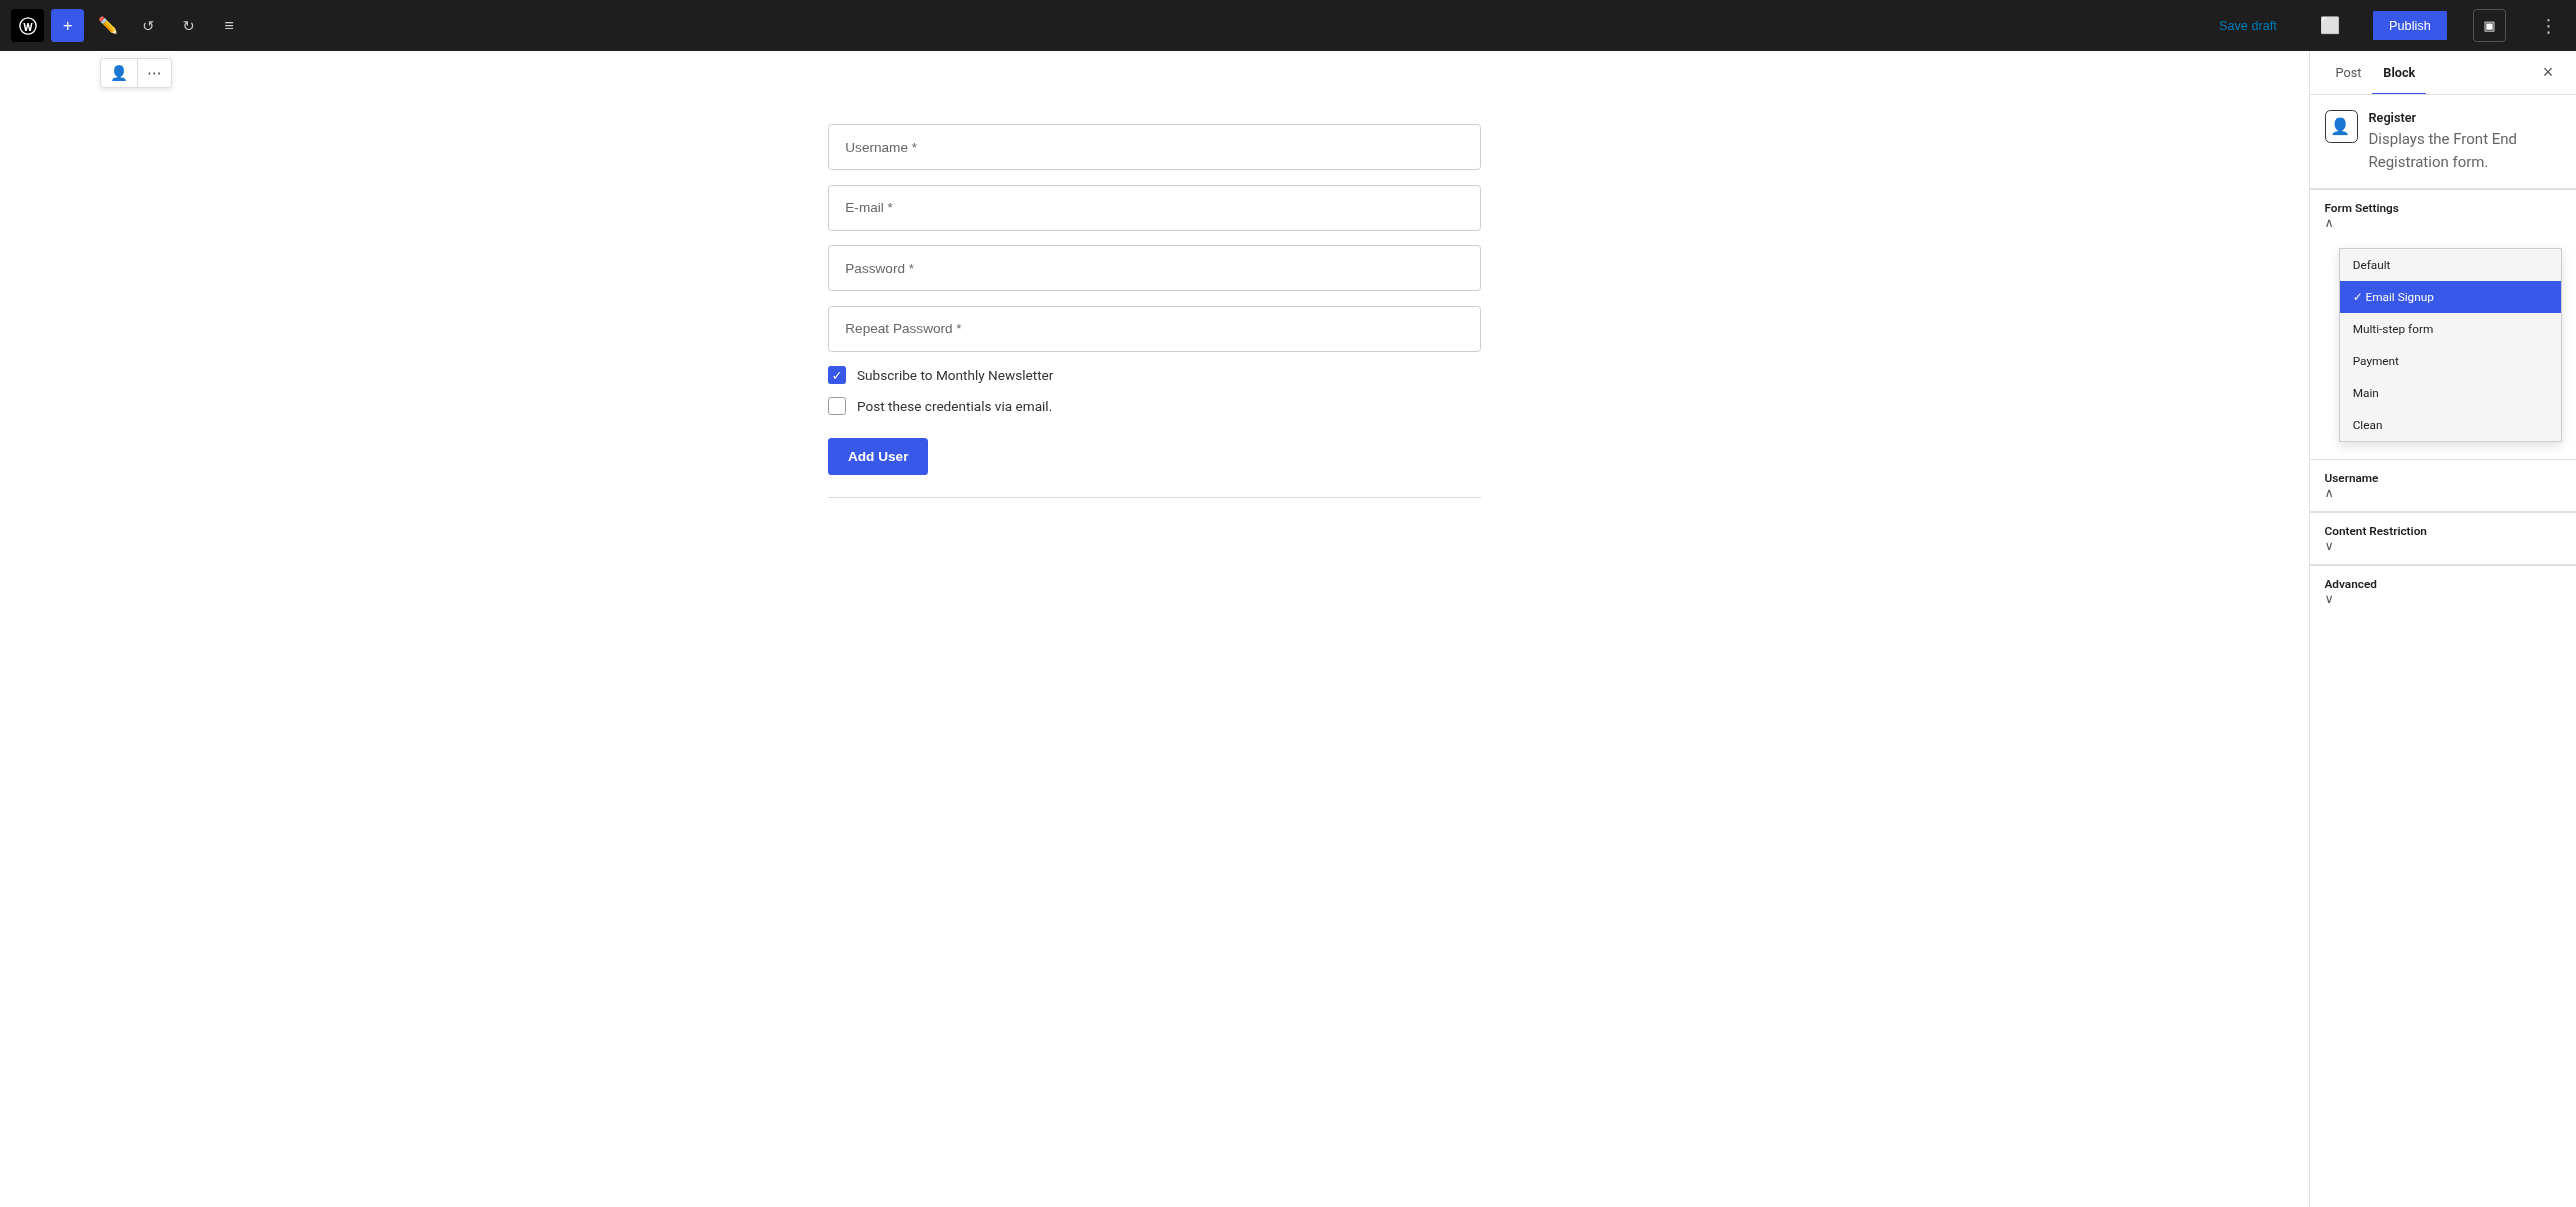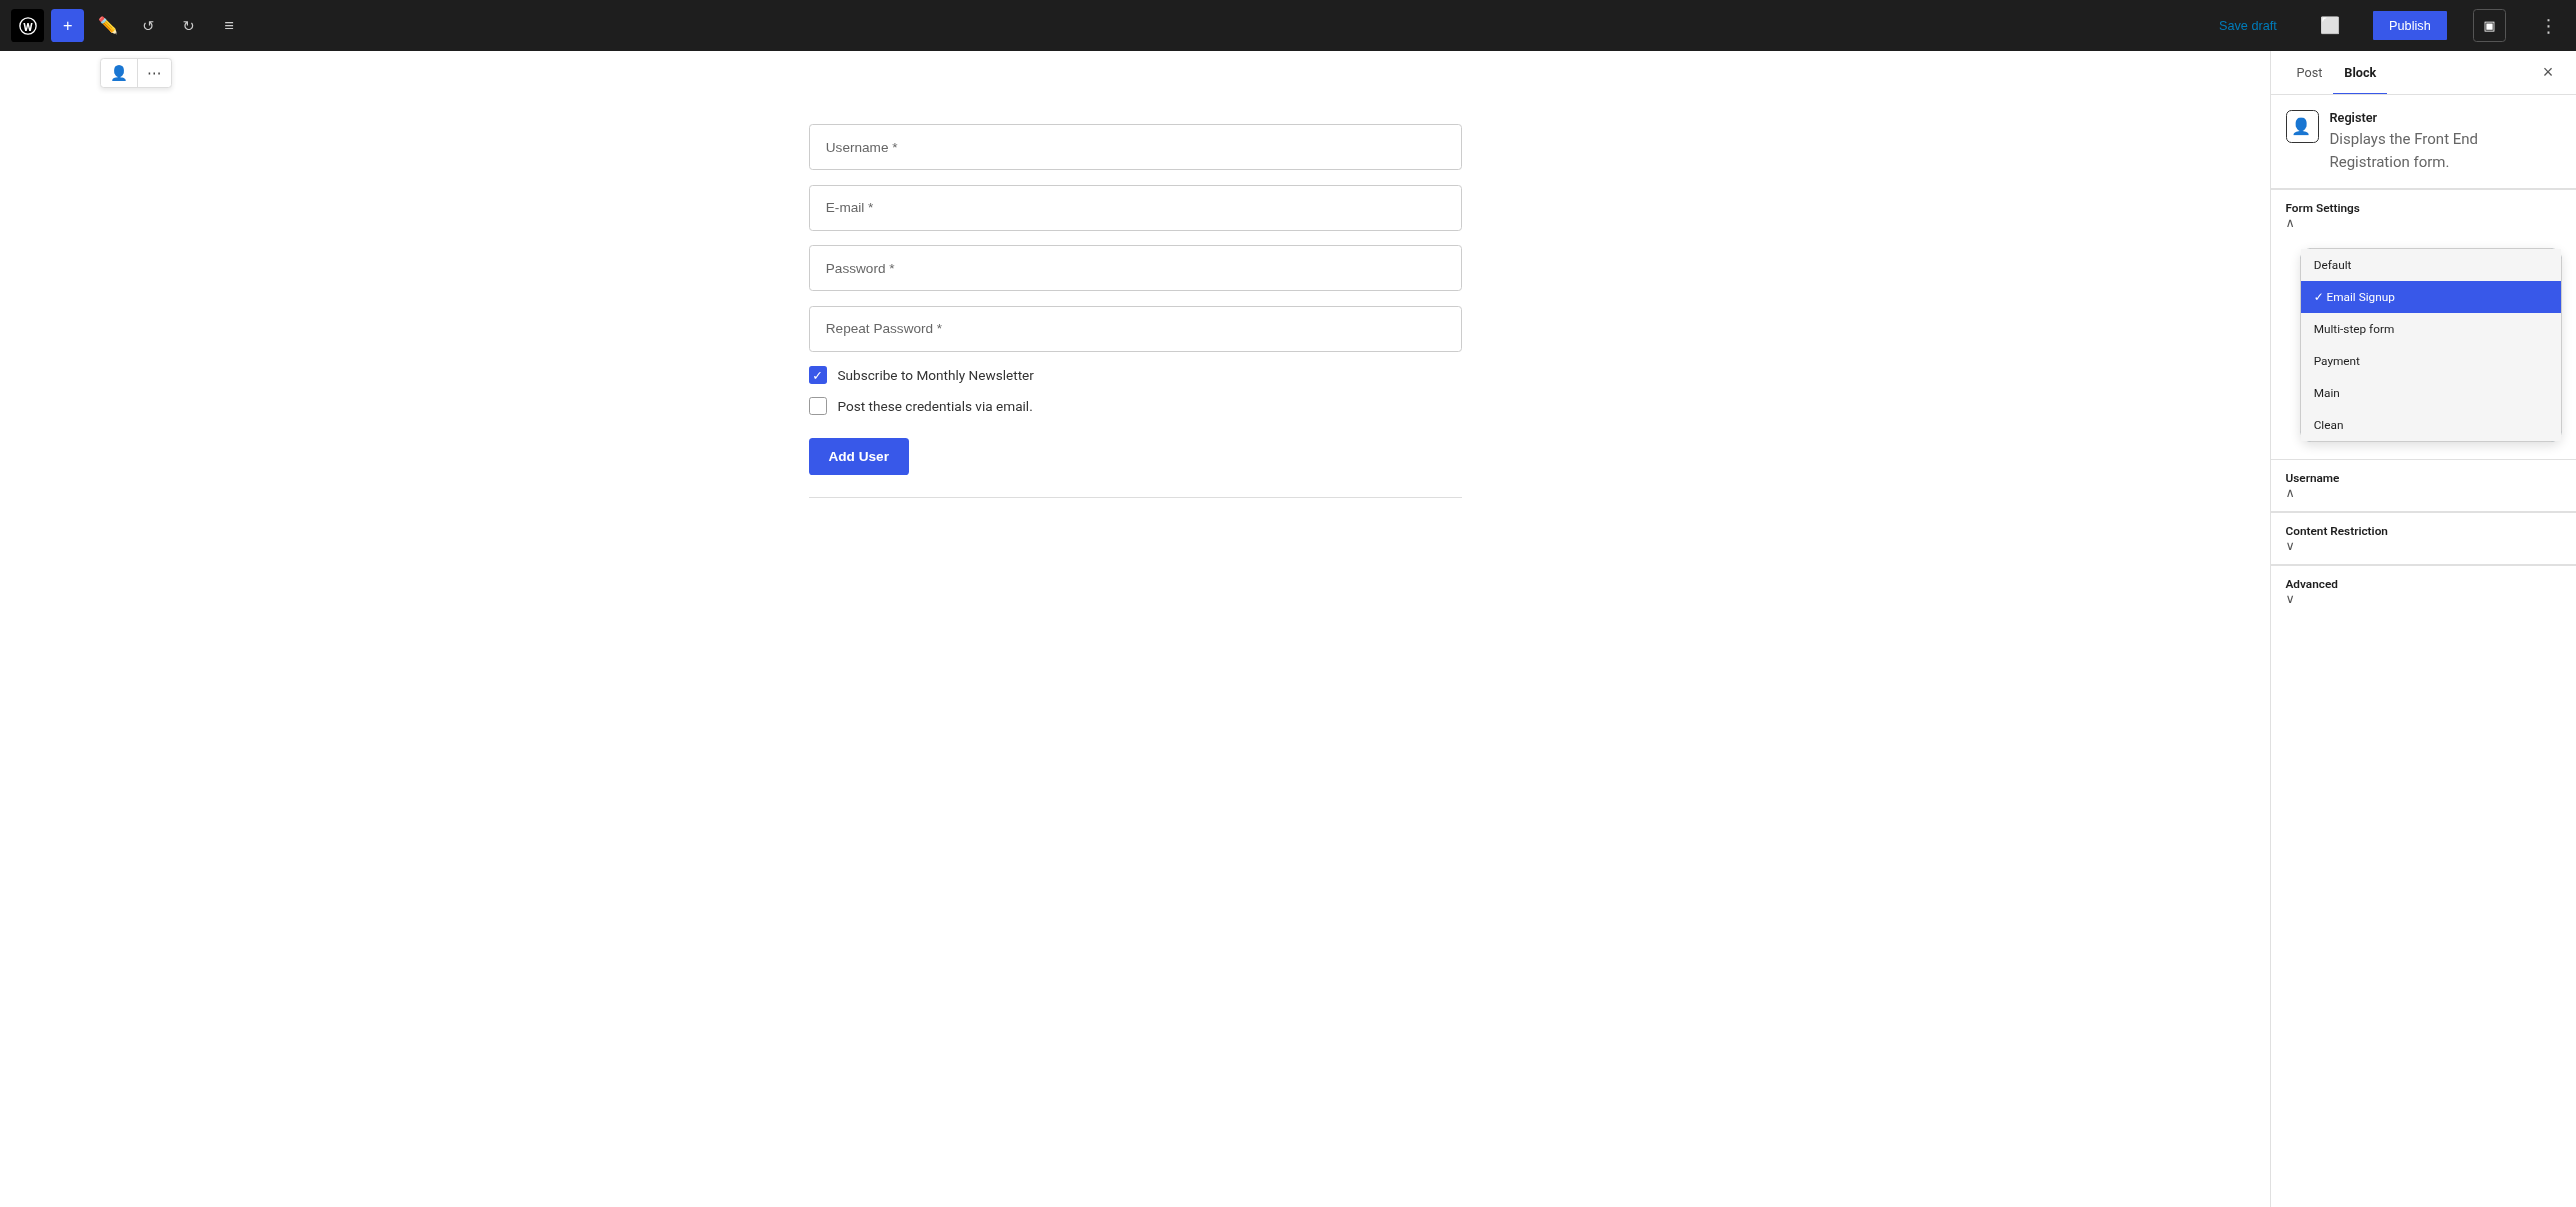--- a/index.html
+++ b/index.html
@@ -218,21 +218,21 @@
       margin-top: 11px;
     }
     .divider {
       border: none;
       border-top: 0.9px solid #ddd;
       margin-top: 22px;
     }
 
     
     .sidebar {
-      width: 306px;
+      width: 267px;
       border-left: 0.9px solid #e0e0e0;
       background: #fff;
       overflow-y: auto;
       flex-shrink: 0;
       position: relative;
     }
 
     .sidebar-header {
       display: flex;
       align-items: center;
@@ -328,21 +328,21 @@
 
     
     .dropdown-open {
       position: absolute;
       top: 0;
       left: 14.5px;
       right: 0;
       width: calc(100% - 14.5px);
       background: #0c4a6e;
       border: 0.9px solid #ccc;
-      border-radius: 11px;
+      border-radius: 1px;
       z-index: 100;
       box-shadow: 0 3.6px 11px rgba(0,0,0,0.12);
     }
     .dropdown-item {
       padding: 9px 12.7px;
       font-size: 11.8px;
       color: #1e1e1e;
       cursor: pointer;
       background: #f5f5f5;
     }

